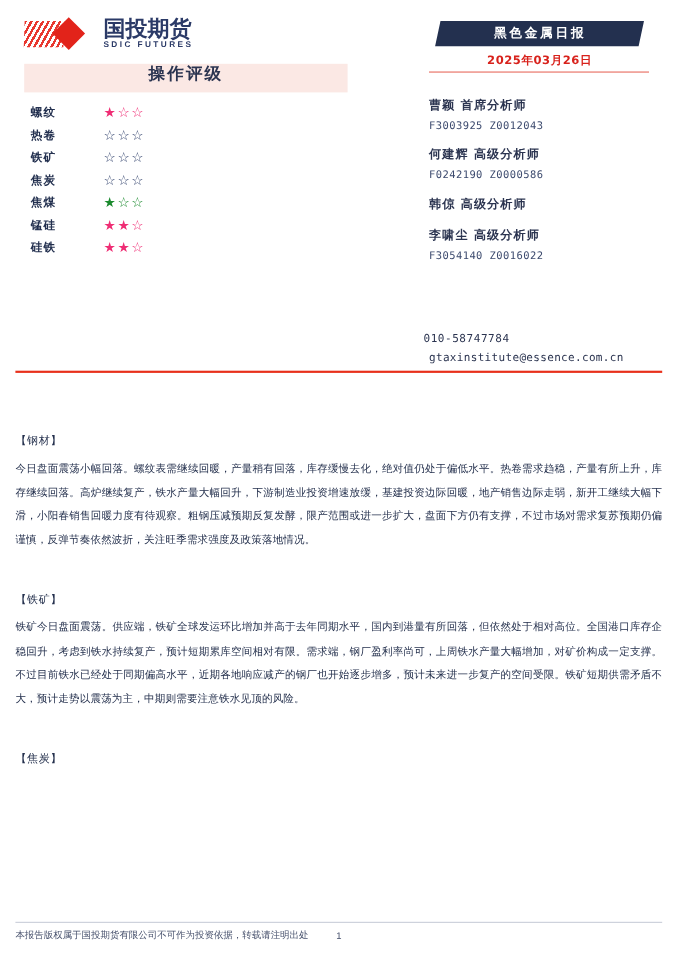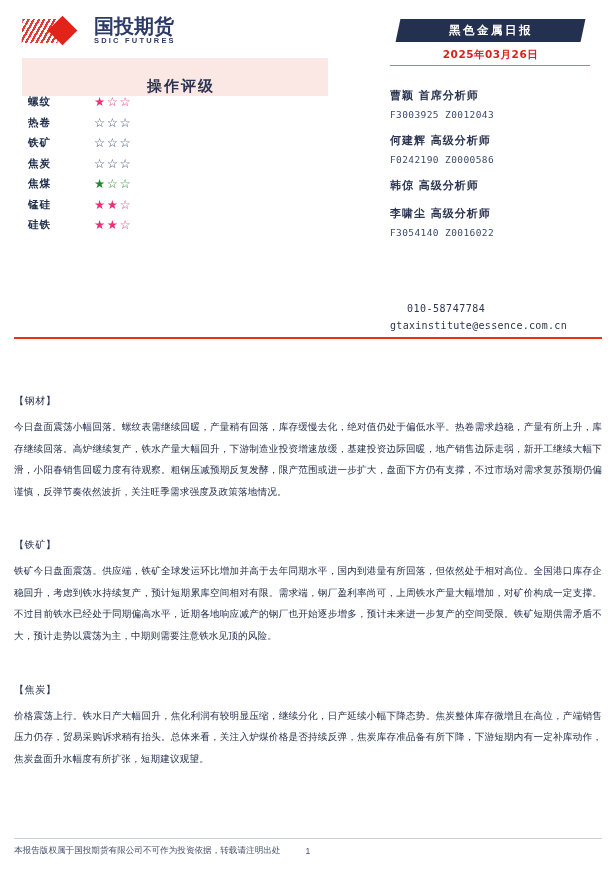--- a/index.html
+++ b/index.html
@@ -85,26 +85,25 @@
     letter-spacing: 2.2px;
     margin-top: 1px;
   }
 
   
   .rating-title {
     position: absolute;
     left: 22px;
     top: 58px;
     width: 294px;
-    height: 38px;
+    height: 26px;
     background: #fbe8e4;
     display: flex;
-    align-items: flex-end;
+    align-items: flex-start;
     justify-content: center;
-    padding-left: 12px;
   }
   .rating-title span {
     font-family: "DejaVu Sans", sans-serif;
     font-size: 15px;
     font-weight: bold;
     color: #2b3450;
     letter-spacing: 2px;
   }
   .rating-list {
     position: absolute;
@@ -198,21 +197,21 @@
   .analyst-name:first-child { margin-top: 0; }
   .analyst-code {
     font-family: "DejaVu Sans Mono", monospace;
     font-size: 9.5px;
     color: #3c4a6e;
     letter-spacing: 0.4px;
     margin-top: 6px;
   }
   .contact-phone {
     position: absolute;
-    left: 407px;
+    left: 385px;
     top: 303px;
     font-family: "DejaVu Sans Mono", monospace;
     font-size: 10px;
     color: #2b3450;
     letter-spacing: 0.5px;
   }
   .contact-mail {
     position: absolute;
     left: 390px;
     top: 320px;
@@ -365,21 +364,20 @@
     <div class="section">
       <div class="section-title">【钢材】</div>
       <div class="section-body">今日盘面震荡小幅回落。螺纹表需继续回暖，产量稍有回落，库存缓慢去化，绝对值仍处于偏低水平。热卷需求趋稳，产量有所上升，库存继续回落。高炉继续复产，铁水产量大幅回升，下游制造业投资增速放缓，基建投资边际回暖，地产销售边际走弱，新开工继续大幅下滑，小阳春销售回暖力度有待观察。粗钢压减预期反复发酵，限产范围或进一步扩大，盘面下方仍有支撑，不过市场对需求复苏预期仍偏谨慎，反弹节奏依然波折，关注旺季需求强度及政策落地情况。</div>
     </div>
     <div class="section">
       <div class="section-title">【铁矿】</div>
       <div class="section-body">铁矿今日盘面震荡。供应端，铁矿全球发运环比增加并高于去年同期水平，国内到港量有所回落，但依然处于相对高位。全国港口库存企稳回升，考虑到铁水持续复产，预计短期累库空间相对有限。需求端，钢厂盈利率尚可，上周铁水产量大幅增加，对矿价构成一定支撑。不过目前铁水已经处于同期偏高水平，近期各地响应减产的钢厂也开始逐步增多，预计未来进一步复产的空间受限。铁矿短期供需矛盾不大，预计走势以震荡为主，中期则需要注意铁水见顶的风险。</div>
     </div>
     <div class="section">
       <div class="section-title">【焦炭】</div>
-      <div class="section-body">价格震荡上行。铁水日产大幅回升，焦化利润有较明显压缩，继续分化，日产延续小幅下降态势。焦炭整体库存微增且在高位，产端销售压力仍存，贸易采购诉求稍有抬头。总体来看，关注入炉煤价格是否持续反弹，焦炭库存准品备有所下降，下游短期内有一定补库动作，焦炭盘面升水幅度有所扩张，短期建议观望。</div>
     </div>
   </div>
 
   <div class="footer-rule"></div>
   <div class="footer">
     <div>本报告版权属于国投期货有限公司</div>
     <div class="footer-center">1</div>
     <div>不可作为投资依据，转载请注明出处</div>
   </div>
 

